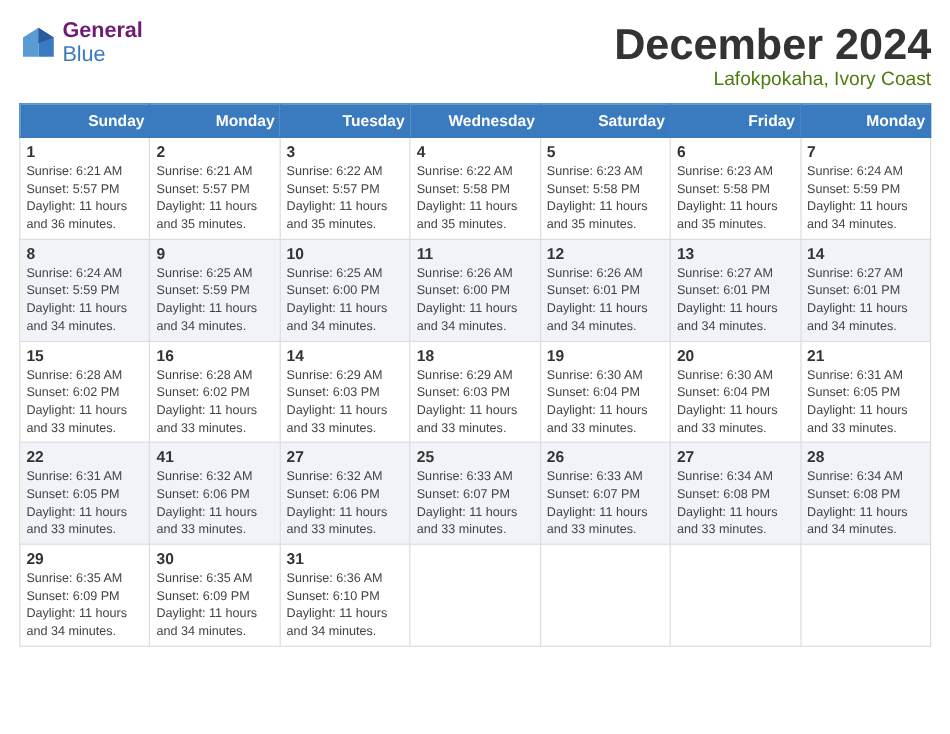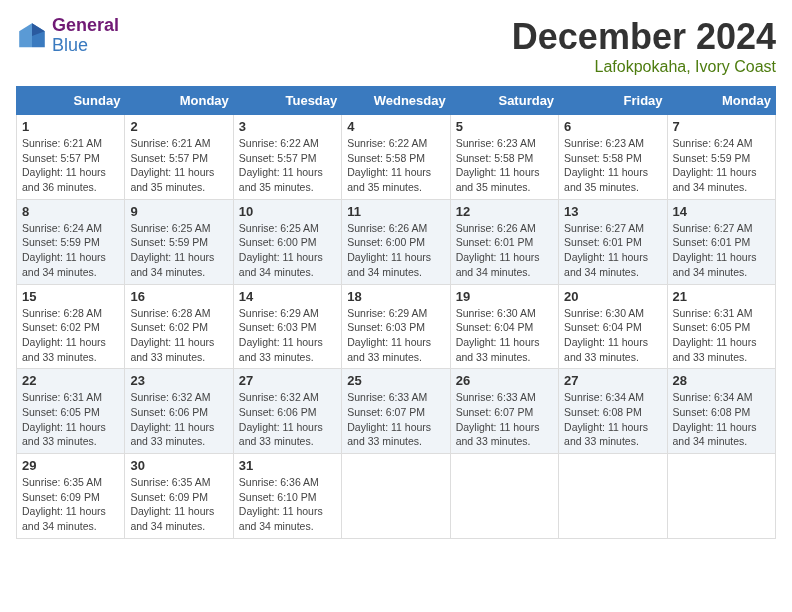--- a/index.html
+++ b/index.html
@@ -283,21 +283,21 @@
       </tr>
       <tr>
         <td>
           <span class="day-num">22</span>
           <div class="day-info" style="white-space: pre-line;">Sunrise: 6:31 AM
 Sunset: 6:05 PM
 Daylight: 11 hours
 and 33 minutes.</div>
         </td>
         <td>
-          <span class="day-num">23</span>
+          <span class="day-num">41</span>
           <div class="day-info" style="white-space: pre-line;">Sunrise: 6:32 AM
 Sunset: 6:06 PM
 Daylight: 11 hours
 and 33 minutes.</div>
         </td>
         <td>
           <span class="day-num">27</span>
           <div class="day-info" style="white-space: pre-line;">Sunrise: 6:32 AM
 Sunset: 6:06 PM
 Daylight: 11 hours

